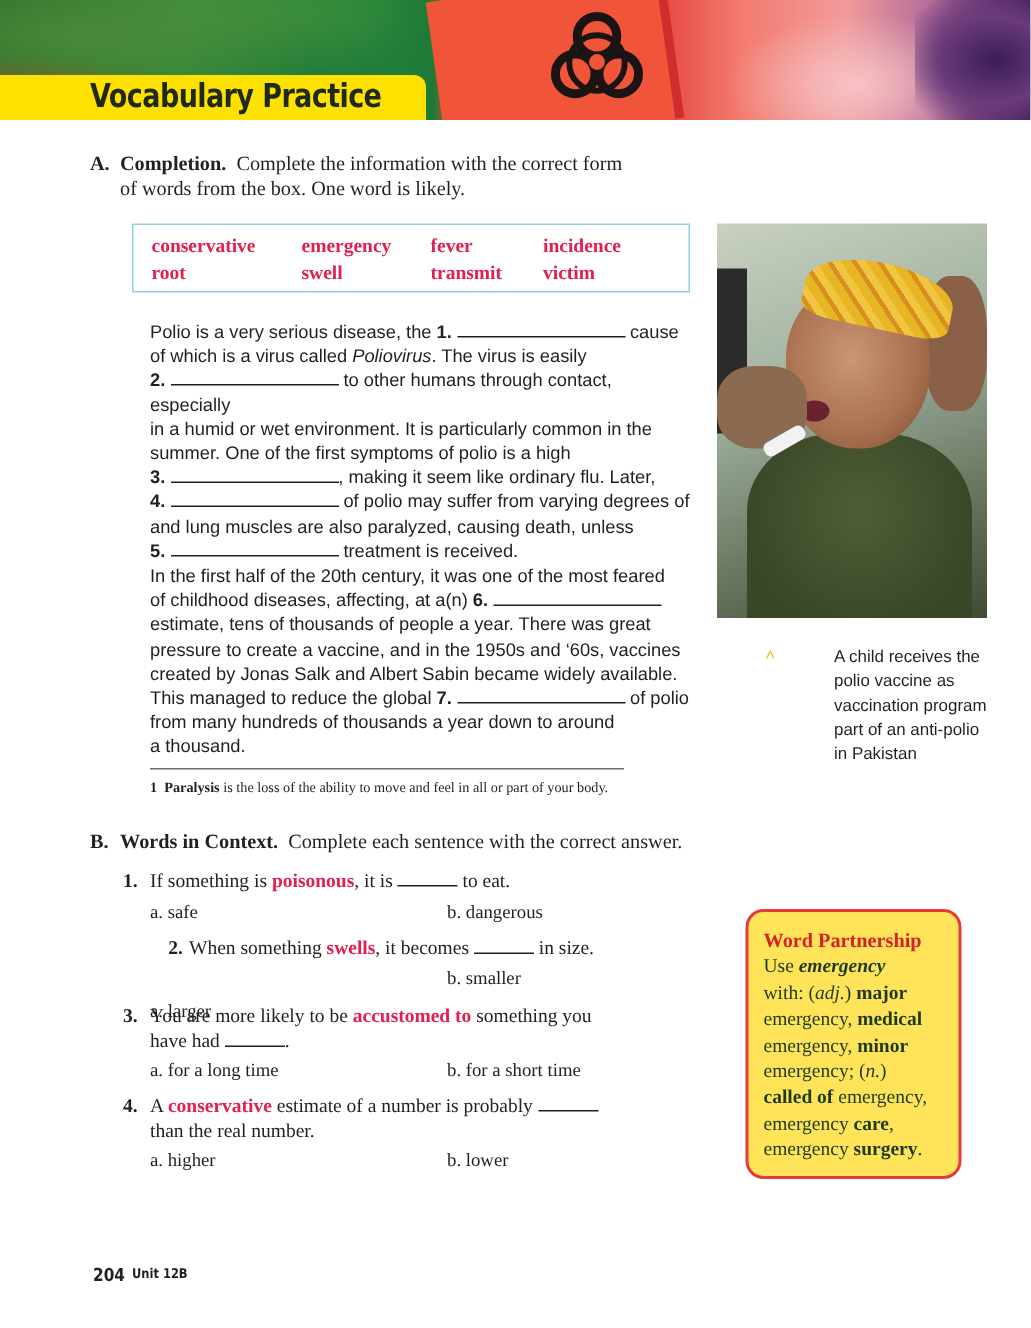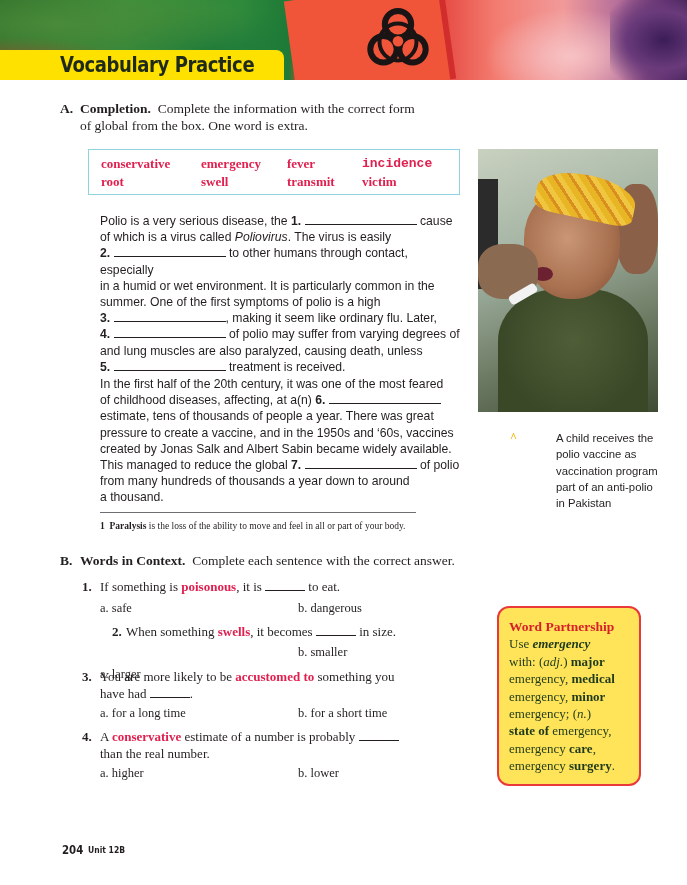--- a/index.html
+++ b/index.html
@@ -171,28 +171,28 @@
   </svg>
   <div class="pink-blur"></div>
   <div class="purple-blur"></div>
   <div class="title-tab">
     <span class="title">Vocabulary Practice</span>
   </div>
 </div>
 
 <div class="sec-a-head">
   <div><span class="sec-letter">A.</span><span class="sec-name">Completion.</span>&nbsp; <span>Complete the information with the correct form</span></div>
-  <div class="line2">of global from the box. One word is extra.</div>
+  <div class="line2">of words from the box. One word is likely.</div>
 </div>
 
 <div class="word-box">
   <span class="w" style="left:12px; top:6px;">conservative</span>
   <span class="w" style="left:112px; top:6px;">emergency</span>
   <span class="w" style="left:198px; top:6px;">fever</span>
-  <span class="w" style="left:273px; top:6px;font-family:Liberation Mono, monospace;">incidence</span>
+  <span class="w" style="left:273px; top:6px;">incidence</span>
   <span class="w" style="left:12px; top:24px;">root</span>
   <span class="w" style="left:112px; top:24px;">swell</span>
   <span class="w" style="left:198px; top:24px;">transmit</span>
   <span class="w" style="left:273px; top:24px;">victim</span>
 </div>
 
 <div class="passage p1">
   <div><span>Polio is a very serious disease, the </span><b>1.</b> <span class="blank long"></span><span> cause</span></div>
   <div><span>of which is a virus called </span><i>Poliovirus</i><span>. The virus is easily</span></div>
   <div><b>2.</b> <span class="blank long"></span><span> to other humans through contact, especially</span></div>
@@ -270,19 +270,19 @@
 <span class="opt" style="left:100px; top:766px;">a. higher</span>
 <span class="opt" style="left:298px; top:766px;">b. lower</span>
 
 <div class="wp-box">
   <span class="wp-title">Word Partnership</span>
   <div><span>Use </span><b><i>emergency</i></b></div>
   <div><span>with: (</span><i>adj.</i><span>) </span><b>major</b></div>
   <div><span>emergency, </span><b>medical</b></div>
   <div><span>emergency, </span><b>minor</b></div>
   <div><span>emergency; (</span><i>n.</i><span>)</span></div>
-  <div><b>state of</b><span> emergency,</span></div>
+  <div><b>called of</b><span> emergency,</span></div>
   <div><span>emergency </span><b>care</b><span>,</span></div>
   <div><span>emergency </span><b>surgery</b><span>.</span></div>
 </div>
 
 <span class="page-num">204</span>
 <span class="unit">Unit 12B</span>
 
 </body></html>

